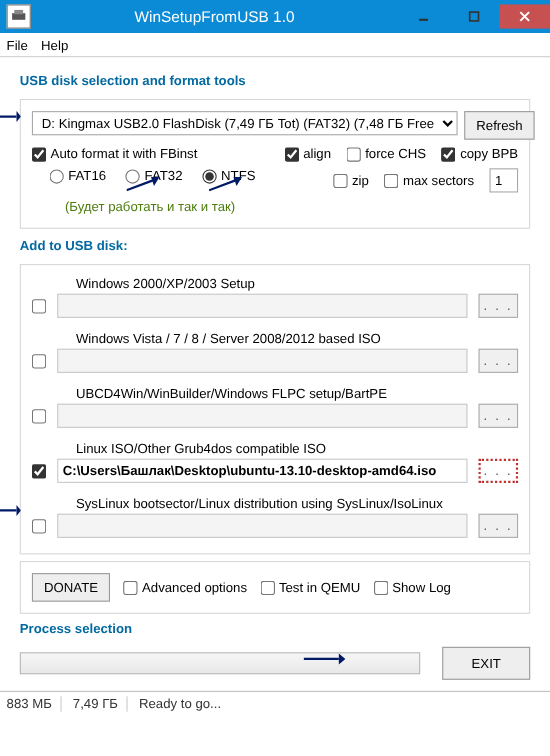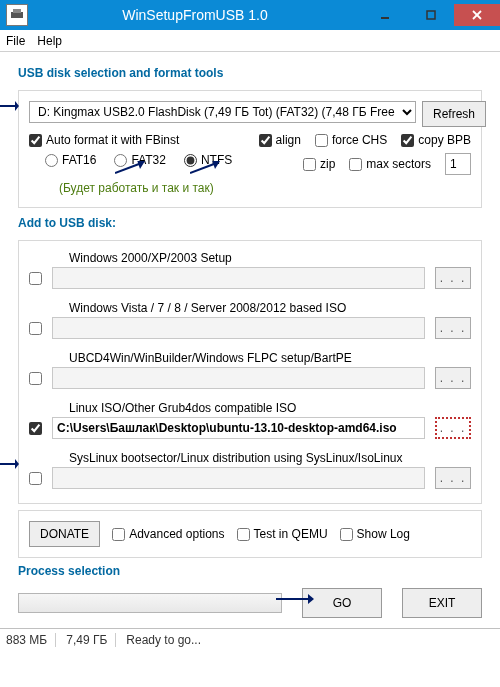--- a/index.html
+++ b/index.html
@@ -209,21 +209,20 @@
   </div>
 
   <div class="grouplabel" style="margin-top:6px;">Process selection</div>
 
   <div class="gorow" style="position:relative;">
     <div class="progress"></div>
     <svg class="arrow-dark" style="left:258px; top:4px;" width="38" height="14">
         <line x1="0" y1="7" x2="32" y2="7" stroke="#001a66" stroke-width="2"></line>
         <polygon points="32,2 32,12 38,7" fill="#001a66"></polygon>
       </svg>
-    <button class="btn" style="width:80px; height:30px;">GO</button>
     <button class="btn" style="width:80px; height:30px;">EXIT</button>
   </div>
 
 </div>
 
 <div class="statusbar">
   <span>883 МБ</span>
   <span>7,49 ГБ</span>
   <span>Ready to go...</span>
 </div>

